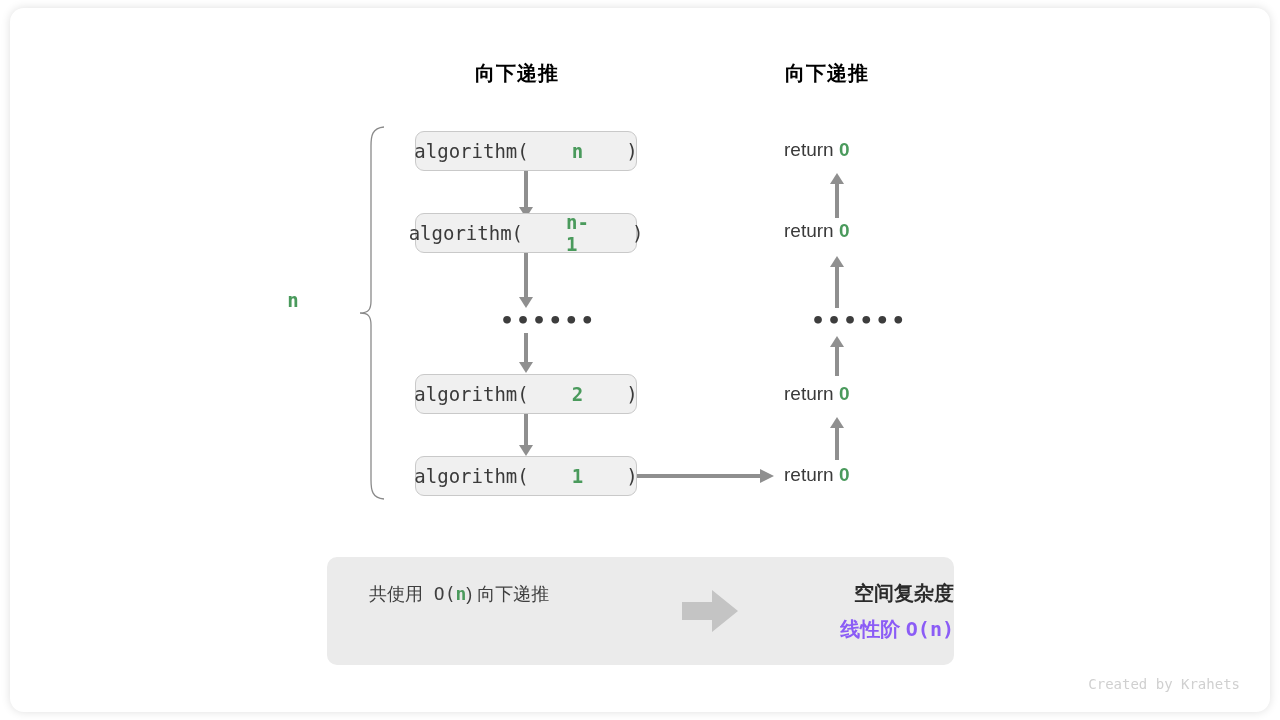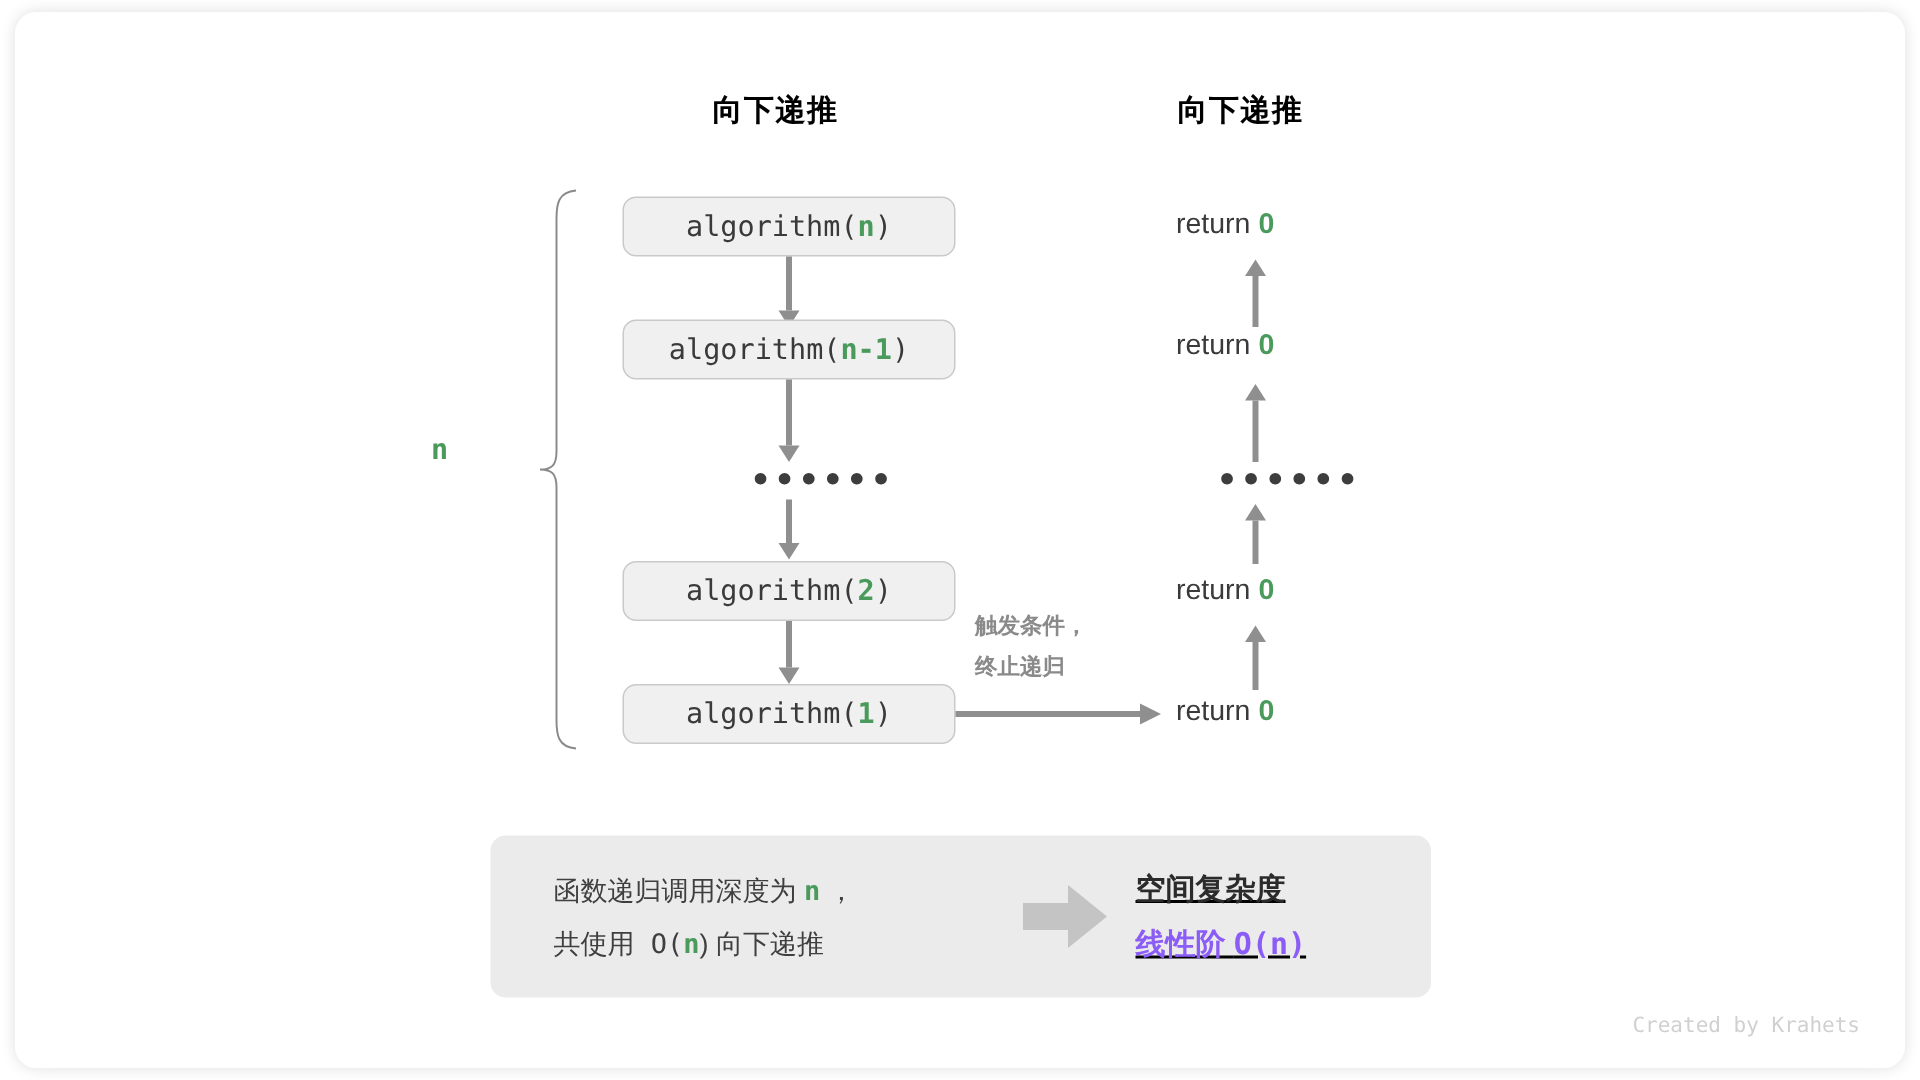--- a/index.html
+++ b/index.html
@@ -52,20 +52,21 @@
     background: #f0f0f0;
     border: 1.6px solid #c9c9c9;
     border-radius: 9px;
     display: flex;
     align-items: center;
     justify-content: center;
     font-family: "DejaVu Sans Mono", "Liberation Mono", monospace;
     font-size: 19px;
     color: #3a3a3a;
     left: 415px;
+    gap: 43px;
   }
   .call-box .arg {
     color: #4a9a5c;
     font-weight: bold;
   }
 
   
   .v-arrow {
     position: absolute;
     left: 519px;
@@ -228,24 +229,23 @@
     left: 355px;
     top: 33px;
     width: 56px;
     height: 42px;
   }
   #conclusion {
     position: absolute;
     left: 430px;
     top: 18px;
     width: 197px;
-    text-align: left;
+    text-align: right;
     line-height: 36px;
     white-space: nowrap;
-    text-decoration: underline;
   }
   #conclusion .title {
     font-size: 20px;
     font-weight: bold;
     color: #2b2b2b;
   }
   #conclusion .value {
     font-size: 20px;
     font-weight: bold;
     color: #8b5cf6;
@@ -328,24 +328,20 @@
     <span>algorithm(</span>
       <span class="arg">1</span>
       <span>)</span>
   </div>
 
   <div id="h-arrow">
     <div class="shaft"></div>
     <div class="head-right"></div>
   </div>
 
-  <div id="trigger-note">
-    <div>触发条件，</div>
-    <div>终止递归</div>
-  </div>
 
   <div class="ret" style="left:784px; top:139px;">
     <span>return </span><span class="val">0</span>
   </div>
 
   <div class="u-arrow" style="top:173px; height:45px;">
     <div class="head-up"></div>
     <div class="shaft" style="top:11px; height:34px;"></div>
   </div>
 
@@ -373,21 +369,20 @@
     <div class="head-up"></div>
     <div class="shaft" style="top:11px; height:32px;"></div>
   </div>
 
   <div class="ret" style="left:784px; top:464px;">
     <span>return </span><span class="val">0</span>
   </div>
 
   <div id="summary">
     <div id="summary-text">
-      <div><span>函数递归调用深度为 </span><span class="g">n</span><span> ，</span></div>
       <div><span class="mono">共使用 O(</span><span class="g">n</span><span>) 向下递推</span></div>
     </div>
 
     <div id="big-arrow">
       <svg width="56" height="42" viewBox="0 0 56 42" xmlns="http://www.w3.org/2000/svg">
         <path d="M0 12 L30 12 L30 0 L56 21 L30 42 L30 30 L0 30 Z" fill="#c4c4c4"></path>
       </svg>
     </div>
 
     <div id="conclusion">

